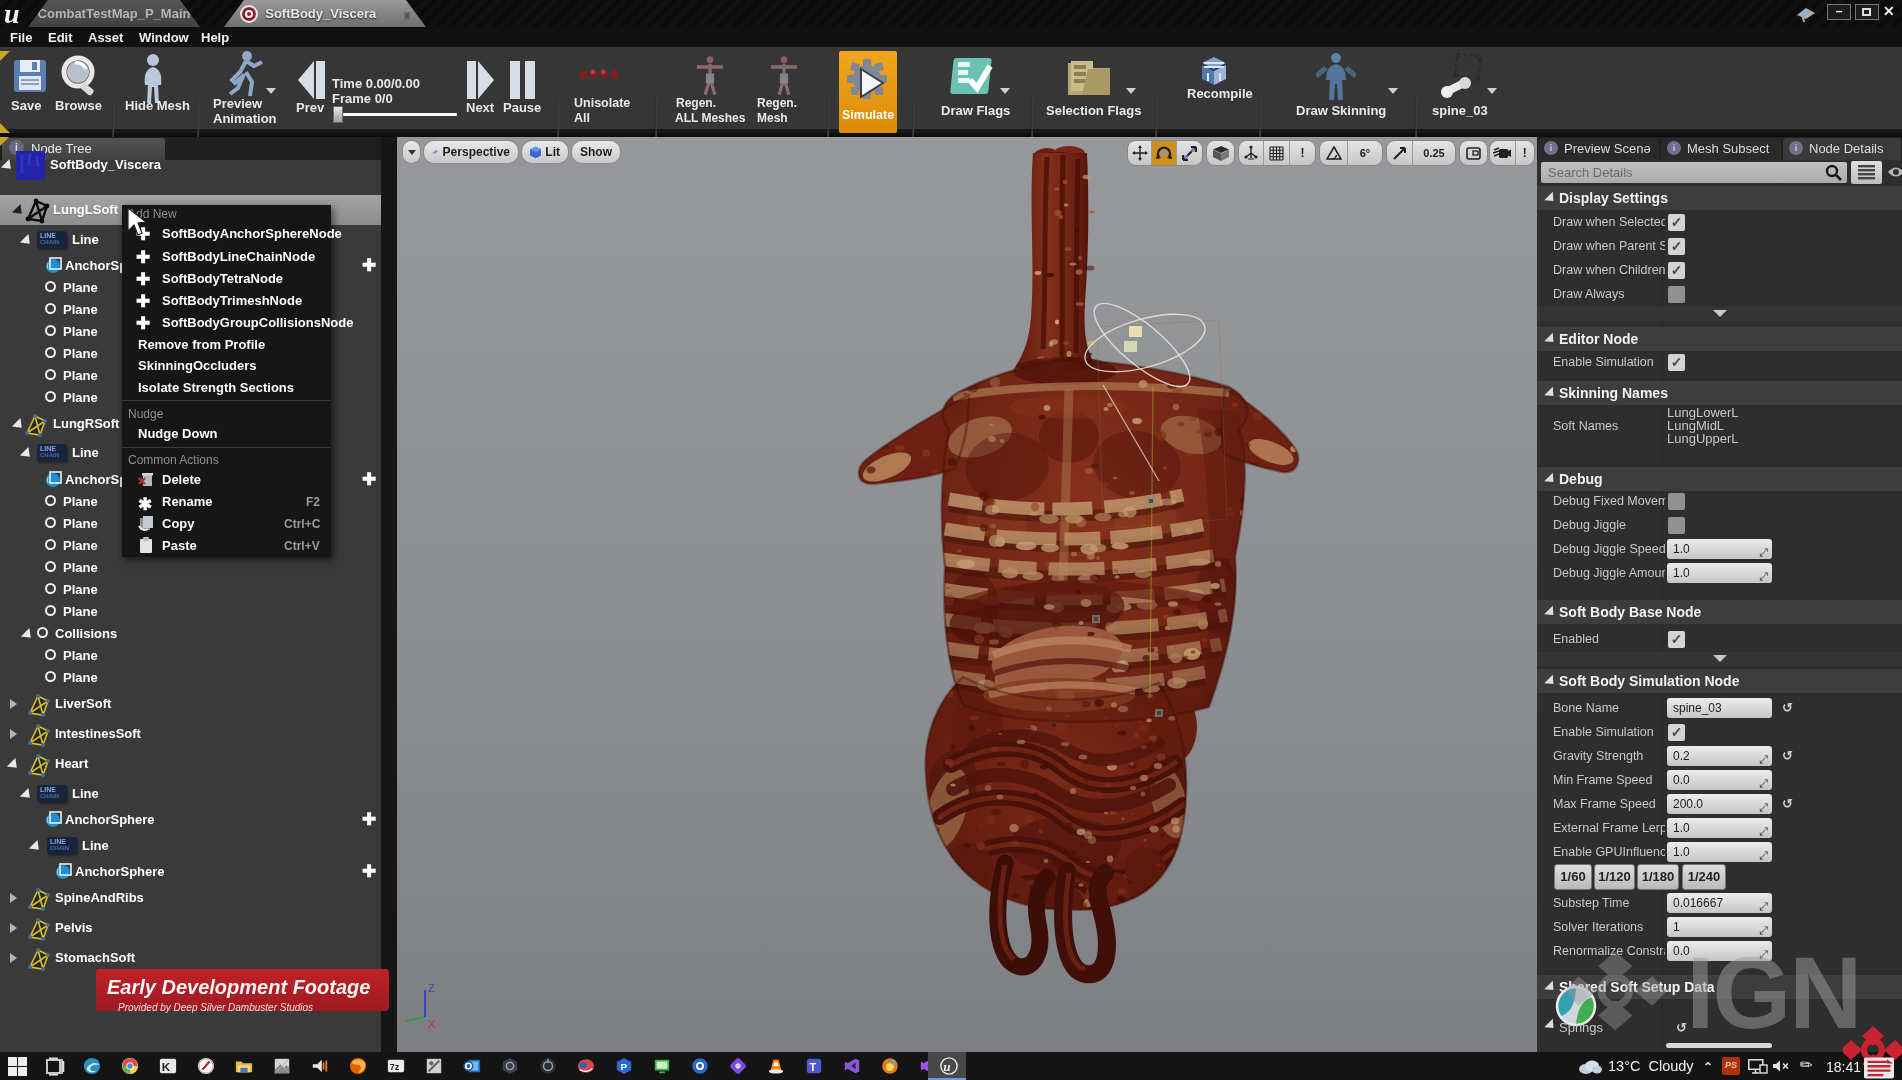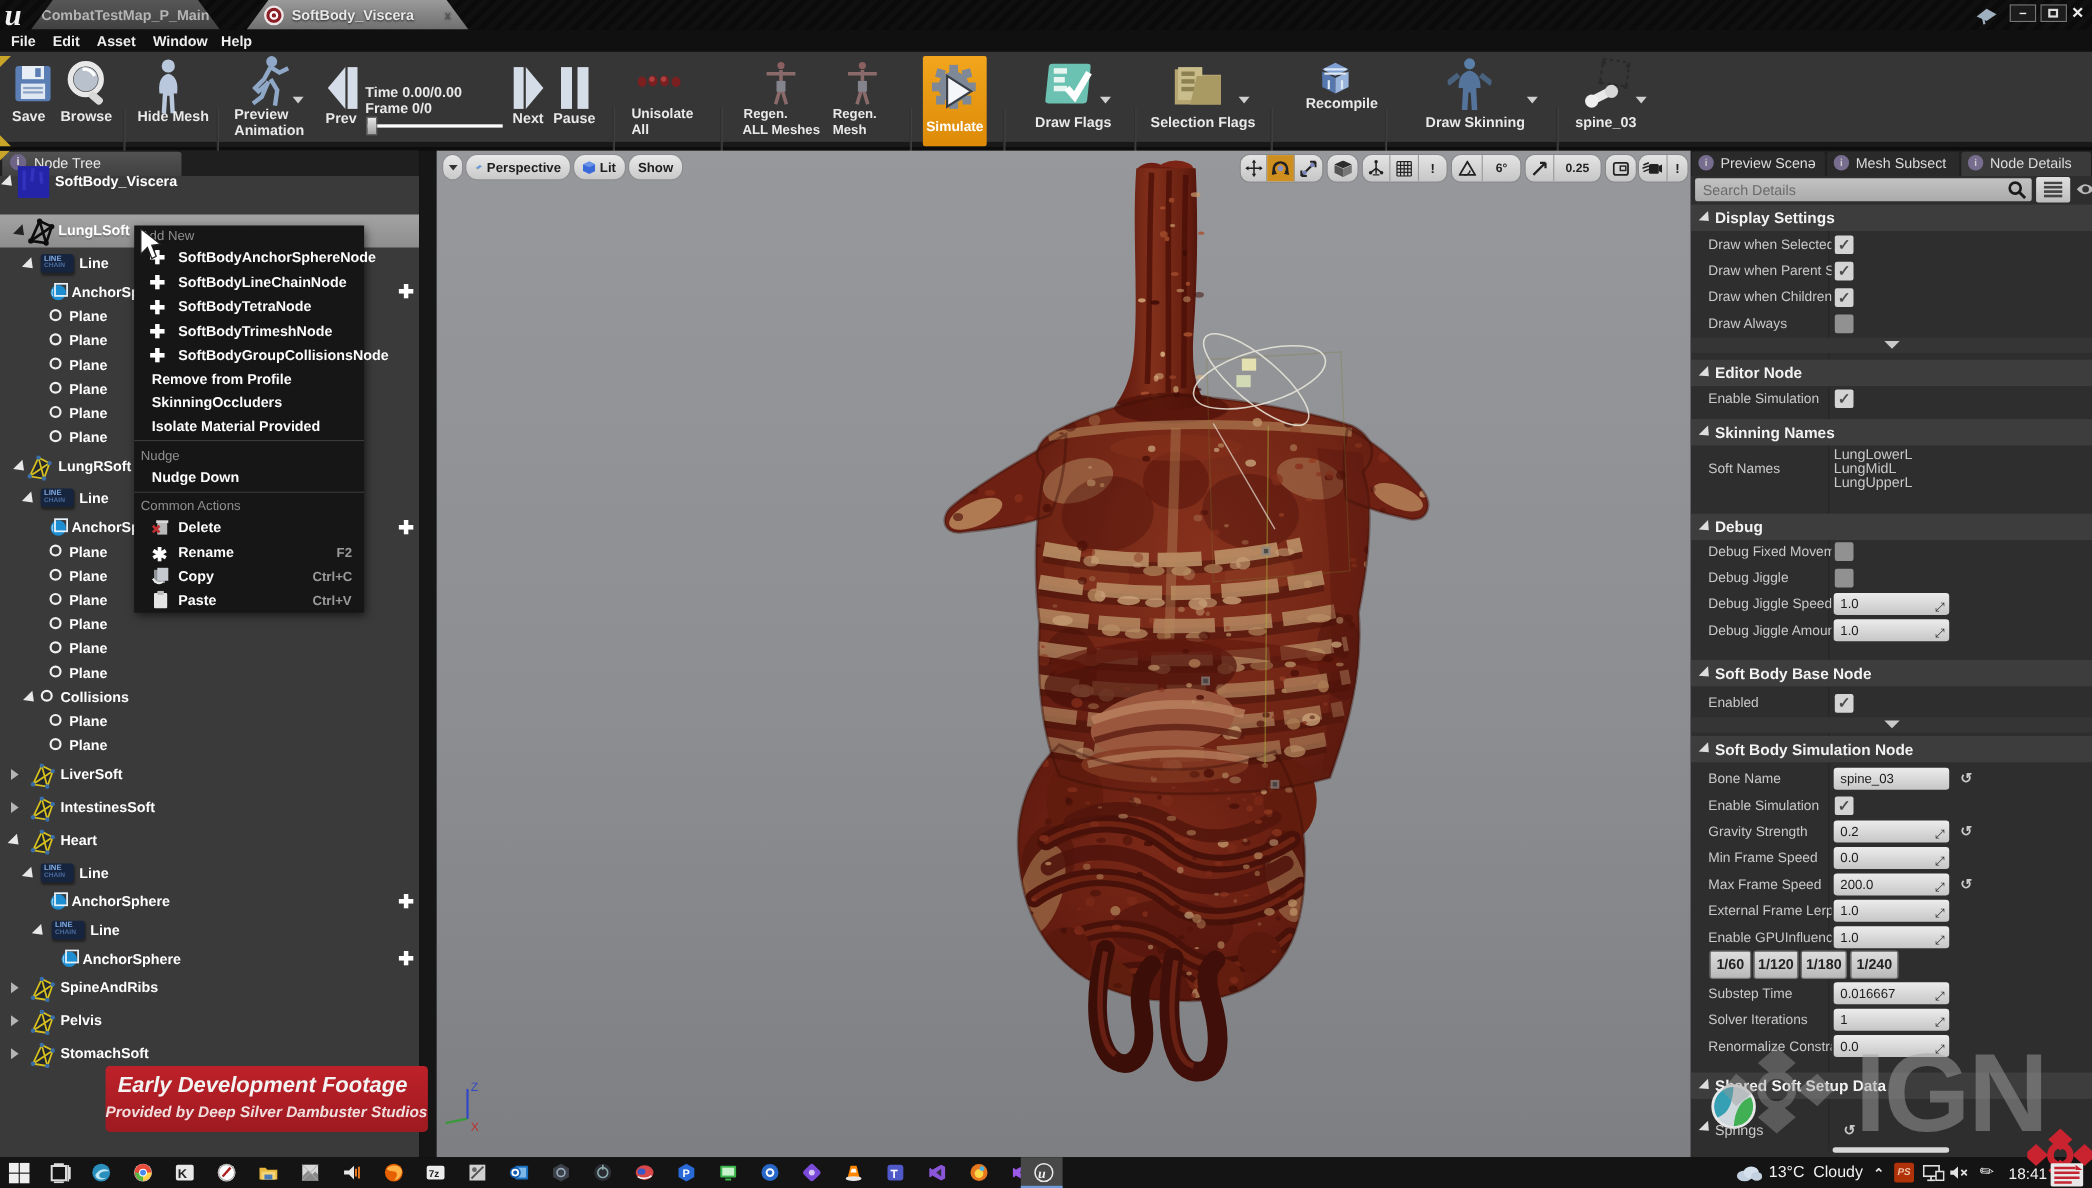--- a/index.html
+++ b/index.html
@@ -47,23 +47,23 @@
 .reset{position:absolute;left:245px;color:#c9c9c9;font-size:13px;font-weight:bold}
 .chev{position:absolute;left:176px;width:0;height:0;border-left:7px solid transparent;border-right:7px solid transparent;border-top:7px solid #c9c9c9}
 
 #ctxmenu{position:absolute;left:122px;top:205px;width:209px;height:352px;background:#161616;box-shadow:2px 3px 8px rgba(0,0,0,.6);z-index:40}
 .mhead{position:absolute;left:6px;color:#8f8f8f;font-size:12px}
 .mitem{position:absolute;color:#fdfdfd;font-size:13px;font-weight:bold;white-space:nowrap}
 .mplus{position:absolute;color:#fff;font-size:17px;font-weight:bold}
 .msep{position:absolute;left:0;width:209px;height:1px;background:#3a3a3a}
 .mshort{position:absolute;color:#9a9a9a;font-size:12px;font-weight:bold}
 
-#badge{position:absolute;left:96px;top:969px;width:293px;height:60px;background:linear-gradient(#bf2129,#9e1a21);border-radius:4px;z-index:30}
+#badge{position:absolute;left:96px;top:969px;width:293px;height:42px;background:linear-gradient(#bf2129,#9e1a21);border-radius:4px;z-index:30}
 #badge .b1{position:absolute;left:11px;top:7px;font-size:20px;font-weight:bold;font-style:italic;color:#f3f3f3}
-#badge .b2{position:absolute;left:0;top:33px;font-size:14px;white-space:nowrap;font-style:italic;font-weight:bold;color:#f0dede}
+#badge .b2{position:absolute;left:22px;top:33px;font-size:10px;white-space:nowrap;font-style:italic;font-weight:normal;color:#f0dede}
 .vbtn{position:absolute;top:4px;height:22px;background:linear-gradient(#e9e9e9,#c9c9c9);border-radius:10px;color:#1e1e1e;font-size:12px;font-weight:bold;display:flex;align-items:center;padding:0 8px;box-shadow:0 0 0 1px #77777755}
 </style></head><body>
 <div id="stage">
   <div id="titlebar">
     <svg class="abs" style="left:2px;top:0" width="30" height="27" viewBox="0 0 30 27">
         <text x="2" y="23" font-family="Liberation Serif,serif" font-size="28" font-weight="bold" font-style="italic" fill="#f2f2f2">u</text>
       </svg>
     <div class="tab tab1">CombatTestMap_P_Main</div>
     <div class="tab tab2"><span style="display:inline-block;width:18px;height:18px;border-radius:50%;background:#8c1e26;border:2px solid #efe7e7;margin-right:7px;box-shadow:inset 0 0 0 3px #8c1e26,inset 0 0 0 5px #fff"></span>SoftBody_Viscera<span style="color:#555;font-weight:normal;margin-left:28px;font-size:11px">x</span></div>
     <svg class="abs" style="left:1795px;top:5px" width="22" height="18" viewBox="0 0 22 18">
@@ -1399,21 +1399,21 @@
   <div class="mplus" style="left:14px;top:42px">✚</div>
       <div class="mitem" style="left:40px;top:44px">SoftBodyLineChainNode</div>
   <div class="mplus" style="left:14px;top:64px">✚</div>
       <div class="mitem" style="left:40px;top:66px">SoftBodyTetraNode</div>
   <div class="mplus" style="left:14px;top:86px">✚</div>
       <div class="mitem" style="left:40px;top:88px">SoftBodyTrimeshNode</div>
   <div class="mplus" style="left:14px;top:108px">✚</div>
       <div class="mitem" style="left:40px;top:110px">SoftBodyGroupCollisionsNode</div>
   <div class="mitem" style="left:16px;top:132px">Remove from Profile</div>
   <div class="mitem" style="left:16px;top:153px">SkinningOccluders</div>
-  <div class="mitem" style="left:16px;top:175px">Isolate Material Provided</div>
+  <div class="mitem" style="left:16px;top:175px">Isolate Strength Sections</div>
   <div class="msep" style="top:195px"></div>
   <div class="mhead" style="top:202px">Nudge</div>
   <div class="mitem" style="left:16px;top:221px">Nudge Down</div>
   <div class="msep" style="top:242px"></div>
   <div class="mhead" style="top:248px">Common Actions</div>
   <svg class="abs" style="left:16px;top:267px" width="16" height="15" viewBox="0 0 16 15">
         <rect x="5" y="3" width="9" height="11" fill="#b9b9b9"></rect>
         <rect x="4" y="1" width="11" height="2.5" fill="#d8d8d8"></rect>
         <path d="M1 6 L7 12 M7 6 L1 12" stroke="#c03030" stroke-width="2.4"></path>
       </svg>

